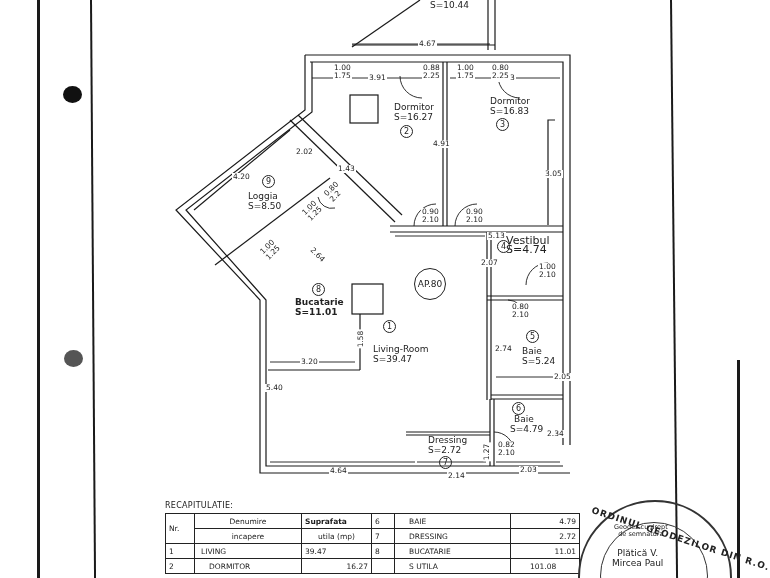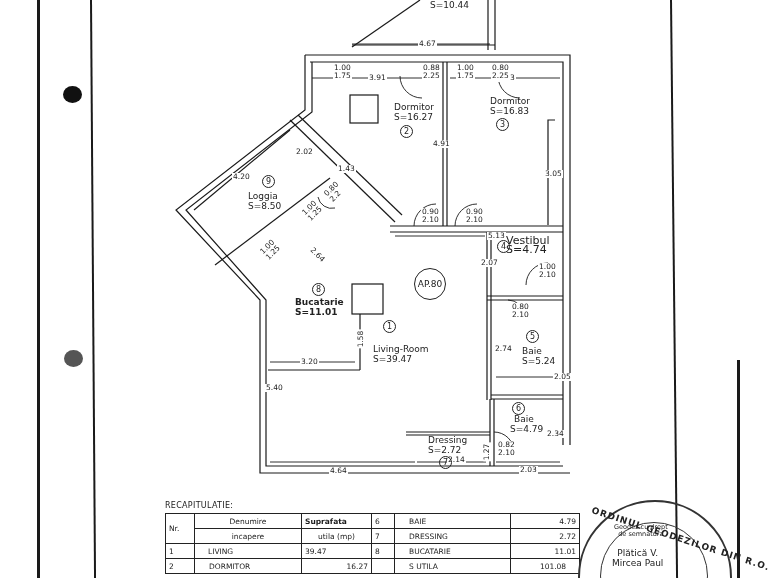--- a/index.html
+++ b/index.html
@@ -114,21 +114,21 @@
 <div class="dim" style="left:466px;top:232px;margin-left:21px;">5.13</div>
 <div class="dim" style="left:480px;top:259px;">2.07</div>
 <div class="dim" style="left:308px;top:251px;transform:rotate(45deg);">2.64</div>
 <div class="dim" style="left:494px;top:345px;">2.74</div>
 <div class="dim" style="left:517px;top:373px;margin-left:36px;">2.05</div>
 <div class="dim" style="left:300px;top:358px;">3.20</div>
 <div class="dim" style="left:352px;top:335px;transform:rotate(-90deg);">1.58</div>
 <div class="dim" style="left:265px;top:384px;">5.40</div>
 <div class="dim" style="left:546px;top:430px;">2.34</div>
 <div class="dim" style="left:329px;top:467px;">4.64</div>
-<div class="dim" style="left:447px;top:456px;text-align:center;">2.14</div>
+<div class="dim" style="left:447px;top:472px;text-align:center;">2.14</div>
 <div class="dim" style="left:478px;top:448px;transform:rotate(-90deg);">1.27</div>
 <div class="dim" style="left:519px;top:466px;">2.03</div>
 
 <div class="dim" style="left:333px;top:64px;line-height:8px;"><span>1.00</span><br><span>1.75</span></div>
 <div class="dim" style="left:422px;top:64px;line-height:8px;"><span>0.88</span><br><span>2.25</span></div>
 <div class="dim" style="left:456px;top:64px;line-height:8px;"><span>1.00</span><br><span>1.75</span></div>
 <div class="dim" style="left:491px;top:64px;line-height:8px;"><span>0.80</span><br><span>2.25</span></div>
 <div class="dim" style="left:421px;top:208px;line-height:8px;"><span>0.90</span><br><span>2.10</span></div>
 <div class="dim" style="left:465px;top:208px;line-height:8px;"><span>0.90</span><br><span>2.10</span></div>
 <div class="dim" style="left:538px;top:263px;line-height:8px;"><span>1.00</span><br><span>2.10</span></div>
@@ -207,33 +207,33 @@
   </tr>
   <tr>
     <td style="text-align:center;">incapere</td>
     <td style="text-align:center;">utila (mp)</td>
     <td>7</td>
     <td style="padding-left:14px;">DRESSING</td>
     <td style="text-align:right;">2.72</td>
   </tr>
   <tr>
     <td>1</td>
-    <td style="padding-left:13px;">LIVING</td>
+    <td style="padding-left:6px;">LIVING</td>
     <td style="text-align:left;">39.47</td>
     <td>8</td>
     <td style="padding-left:14px;">BUCATARIE</td>
     <td style="text-align:right;">11.01</td>
   </tr>
   <tr>
     <td>2</td>
     <td style="padding-left:14px;">DORMITOR</td>
     <td style="text-align:right;">16.27</td>
     <td></td>
     <td style="padding-left:14px;">S UTILA</td>
-    <td style="text-align:center;padding-left:19px;">101.08</td>
+    <td style="text-align:left;padding-left:19px;">101.08</td>
   </tr>
 </tbody>
   </table>
 
 <div class="stamp"></div>
 <div class="stamp-inner"></div>
 <div class="stamp-text" style="left:592px;top:505px;font-size:9px;font-weight:bold;letter-spacing:1px;transform:rotate(18deg);transform-origin:left;">ORDINUL GEODEZILOR DIN R.O. - 1</div>
 <div class="stamp-text" style="left:614px;top:524px;font-size:6.5px;line-height:7px;">
   <div>Geodez cu drept</div>
   <div>de semnatura</div>

